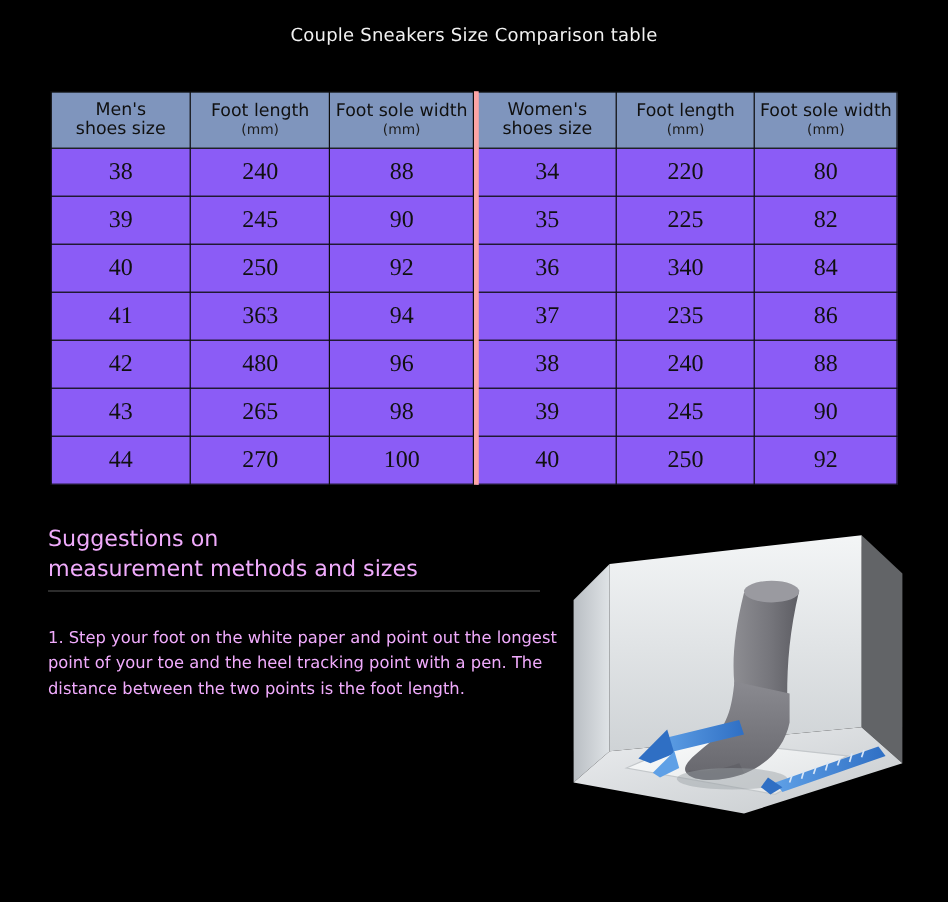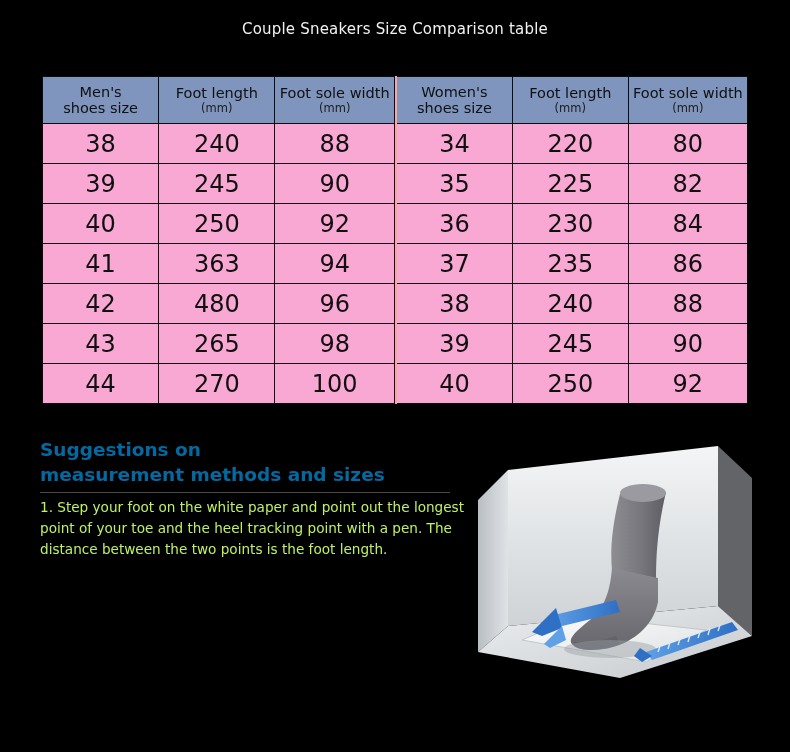--- a/index.html
+++ b/index.html
@@ -63,64 +63,65 @@
     font-size: 14.5px;
     line-height: 1.12;
     padding: 2px 2px;
   }
   table.size-table th .unit {
     display: block;
     font-size: 11.5px;
     color: #1c1c1c;
   }
   table.size-table td {
-    background: #f9a8d4;
+    background: #8b5cf6;
     height: 39px;
-    font-size: 24px;
+    font-size: 20px;
     padding: 0;
+    font-family: Liberation Serif, serif;
   }
   table.size-table .col-size { width: 33%; }
   table.size-table .col-len  { width: 33%; }
   table.size-table .col-wid  { width: 34%; }
-  table.size-table.right { margin-left: 0px; border-left: 2px solid #fca5a5; }
+  table.size-table.right { margin-left: 0px; border-left: 4px solid #fca5a5; }
 
   
   .lower {
     position: absolute;
     top: 430px;
     left: 0;
     width: 790px;
     height: 300px;
   }
   .sugg-heading {
     position: absolute;
     left: 40px;
     top: 8px;
     width: 420px;
     font-size: 18.5px;
-    color: #0369a1;
+    color: #f0abfc;
     line-height: 1.35;
-    font-weight: 700;
+    font-weight: 400;
   }
   .divider {
     position: absolute;
     left: 40px;
     top: 62px;
     width: 410px;
     height: 1px;
     background: #4a4a4a;
   }
   .sugg-body {
     position: absolute;
     left: 40px;
-    top: 67px;
+    top: 92px;
     width: 430px;
     font-size: 13.6px;
     line-height: 1.55;
-    color: #bef264;
+    color: #f0abfc;
   }
   .sugg-body p { margin: 0; }
 
   
   .illus {
     position: absolute;
     left: 470px;
     top: 0px;
     width: 300px;
     height: 260px;
@@ -214,21 +215,21 @@
           <td>220</td>
           <td>80</td>
         </tr>
         <tr>
           <td>35</td>
           <td>225</td>
           <td>82</td>
         </tr>
         <tr>
           <td>36</td>
-          <td>230</td>
+          <td>340</td>
           <td>84</td>
         </tr>
         <tr>
           <td>37</td>
           <td>235</td>
           <td>86</td>
         </tr>
         <tr>
           <td>38</td>
           <td>240</td>

